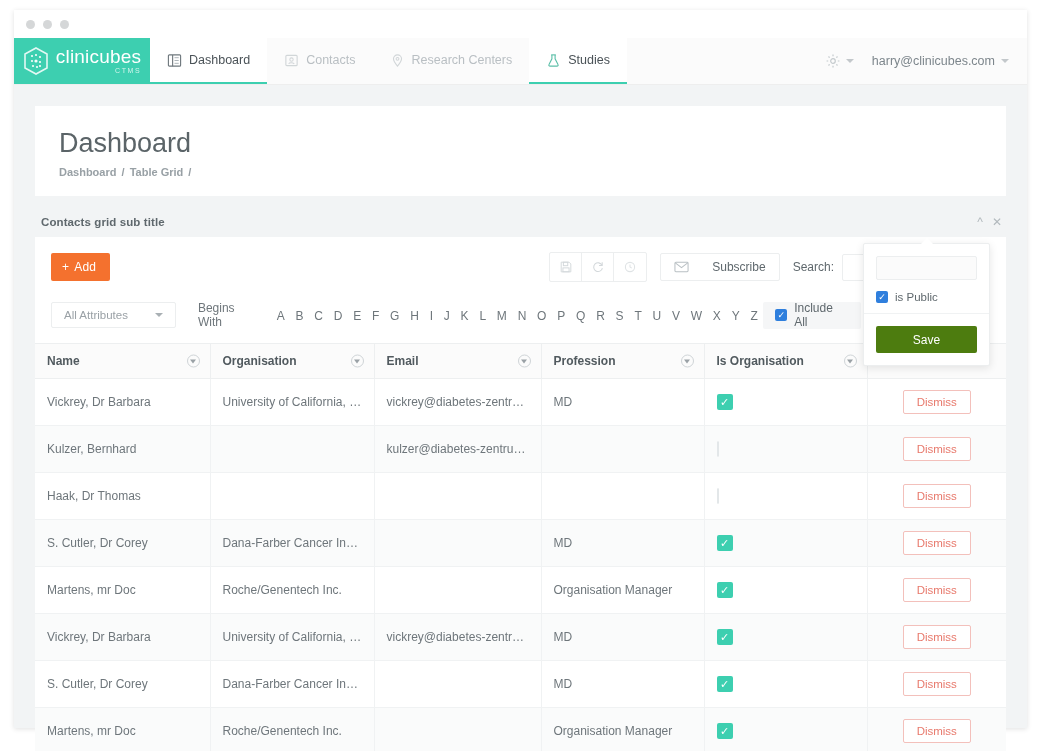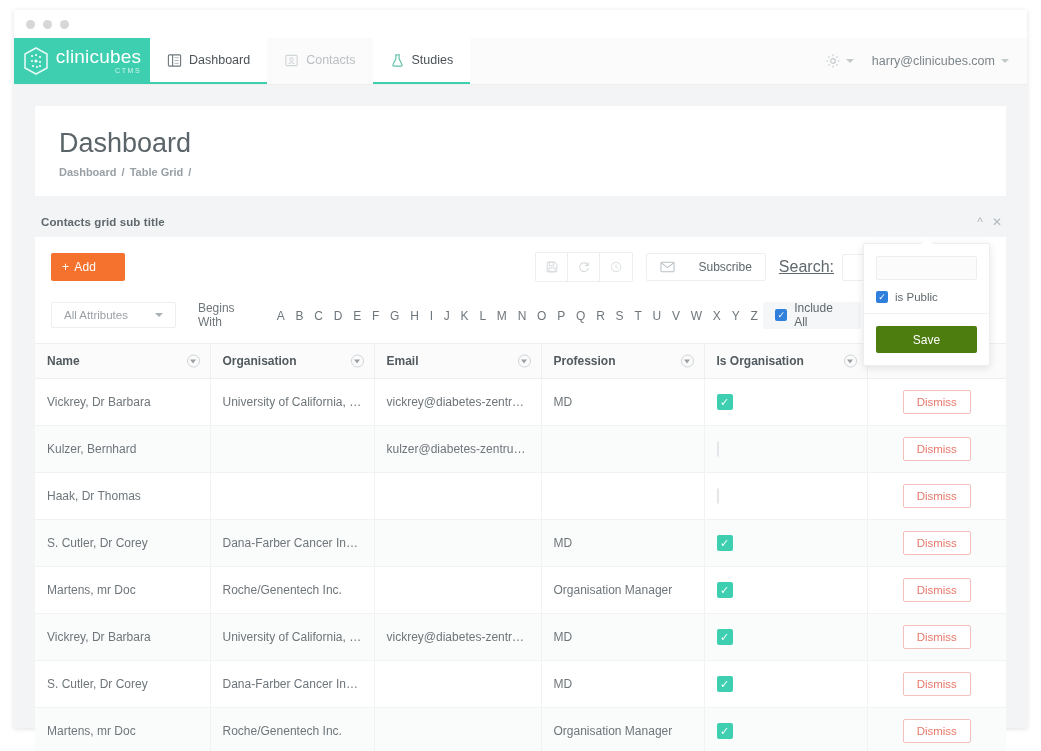--- a/index.html
+++ b/index.html
@@ -79,38 +79,38 @@
   #panel-subtitle { font-size: 11.5px; font-weight: bold; color: #5f686d; letter-spacing: .1px; }
   #panel-tools { margin-left:auto; display:flex; align-items:center; gap:9px; color:#b2b9bd; }
   .pt-btn { cursor:pointer; font-size: 12px; line-height: 12px; }
 
   #grid-card { background:#ffffff; padding: 0; position: relative; }
 
   
   #toolbar { display:flex; align-items:center; padding: 15px 16px 14px 16px; }
   #add-btn {
     background:#f4712e; color:#ffffff; border:none;
-    font-size: 12px; padding: 7px 29px 7px 11px; border-radius: 2px;
+    font-size: 12px; padding: 7px 14px 7px 11px; border-radius: 2px;
     cursor:pointer; letter-spacing:.2px;
   }
   #add-btn .plus { margin-right: 5px; font-size: 12px; }
   #toolbar-right { margin-left:auto; display:flex; align-items:center; gap: 13px; }
   .icon-group { display:flex; border:1px solid #eceeef; border-radius:2px; }
   .icon-group > div {
     width: 32px; height: 28px; display:flex; align-items:center; justify-content:center;
     border-right: 1px solid #eceeef; cursor:pointer;
   }
   .icon-group > div:last-child { border-right: none; }
   #subscribe-btn {
     display:flex;align-items:center;gap:23px;
     border:1px solid #eceeef; border-radius:2px; background:#fff;
     height: 28px; padding: 8px 13px; font-size: 12px; color:#5f686d; cursor:pointer;
   }
   #search-wrap { display:flex; align-items:center; gap:8px; }
-  #search-label { font-size: 16px; color:#5f686d;text-decoration:underline; }
+  #search-label { font-size: 12px; color:#5f686d; }
   #search-box {
     width: 148px; height: 27px; border:1px solid #eceeef; border-radius:2px;
     display:flex; align-items:center; padding: 0 7px; background:#fff;
   }
   #search-input { border:none; outline:none; flex:1; font-size:12px; color:#5f686d; font-family:inherit; min-width:0; background:transparent;}
 
   
   #filterbar {
     display:flex; align-items:center; padding: 5px 16px 14px 16px; gap: 0;
   }
@@ -247,20 +247,27 @@
 
     <div class="nav-item">
       <svg class="nicon" viewBox="0 0 16 16">
         <rect x="2" y="2.5" width="12" height="11" rx="1" fill="none" stroke="#c4cacd" stroke-width="1.2"></rect>
         <circle cx="8" cy="7" r="1.8" fill="none" stroke="#c4cacd" stroke-width="1.1"></circle>
         <path d="M5 11.5c.6-1.6 4.4-1.6 6 0" fill="none" stroke="#c4cacd" stroke-width="1.1"></path>
       </svg>
       <span>Contacts</span>
     </div>
 
+    <div class="nav-item">
+      <svg class="nicon" viewBox="0 0 16 16">
+        <path d="M8 2c2.5 0 4.3 1.9 4.3 4.2C12.3 9 8 14 8 14S3.7 9 3.7 6.2C3.7 3.9 5.5 2 8 2z" fill="none" stroke="#c4cacd" stroke-width="1.2"></path>
+        <circle cx="8" cy="6.2" r="1.5" fill="none" stroke="#c4cacd" stroke-width="1.1"></circle>
+      </svg>
+      <span>Research Centers</span>
+    </div>
 
     <div class="nav-item active">
       <svg class="nicon" viewBox="0 0 16 16">
         <path d="M6.3 2v4.2L3.2 12.2c-.5.9.1 1.8 1.1 1.8h7.4c1 0 1.6-.9 1.1-1.8L9.7 6.2V2" fill="none" stroke="#5cbfa8" stroke-width="1.2"></path>
         <line x1="5.5" y1="2" x2="10.5" y2="2" stroke="#5cbfa8" stroke-width="1.2"></line>
       </svg>
       <span>Studies</span>
     </div>
 
 

